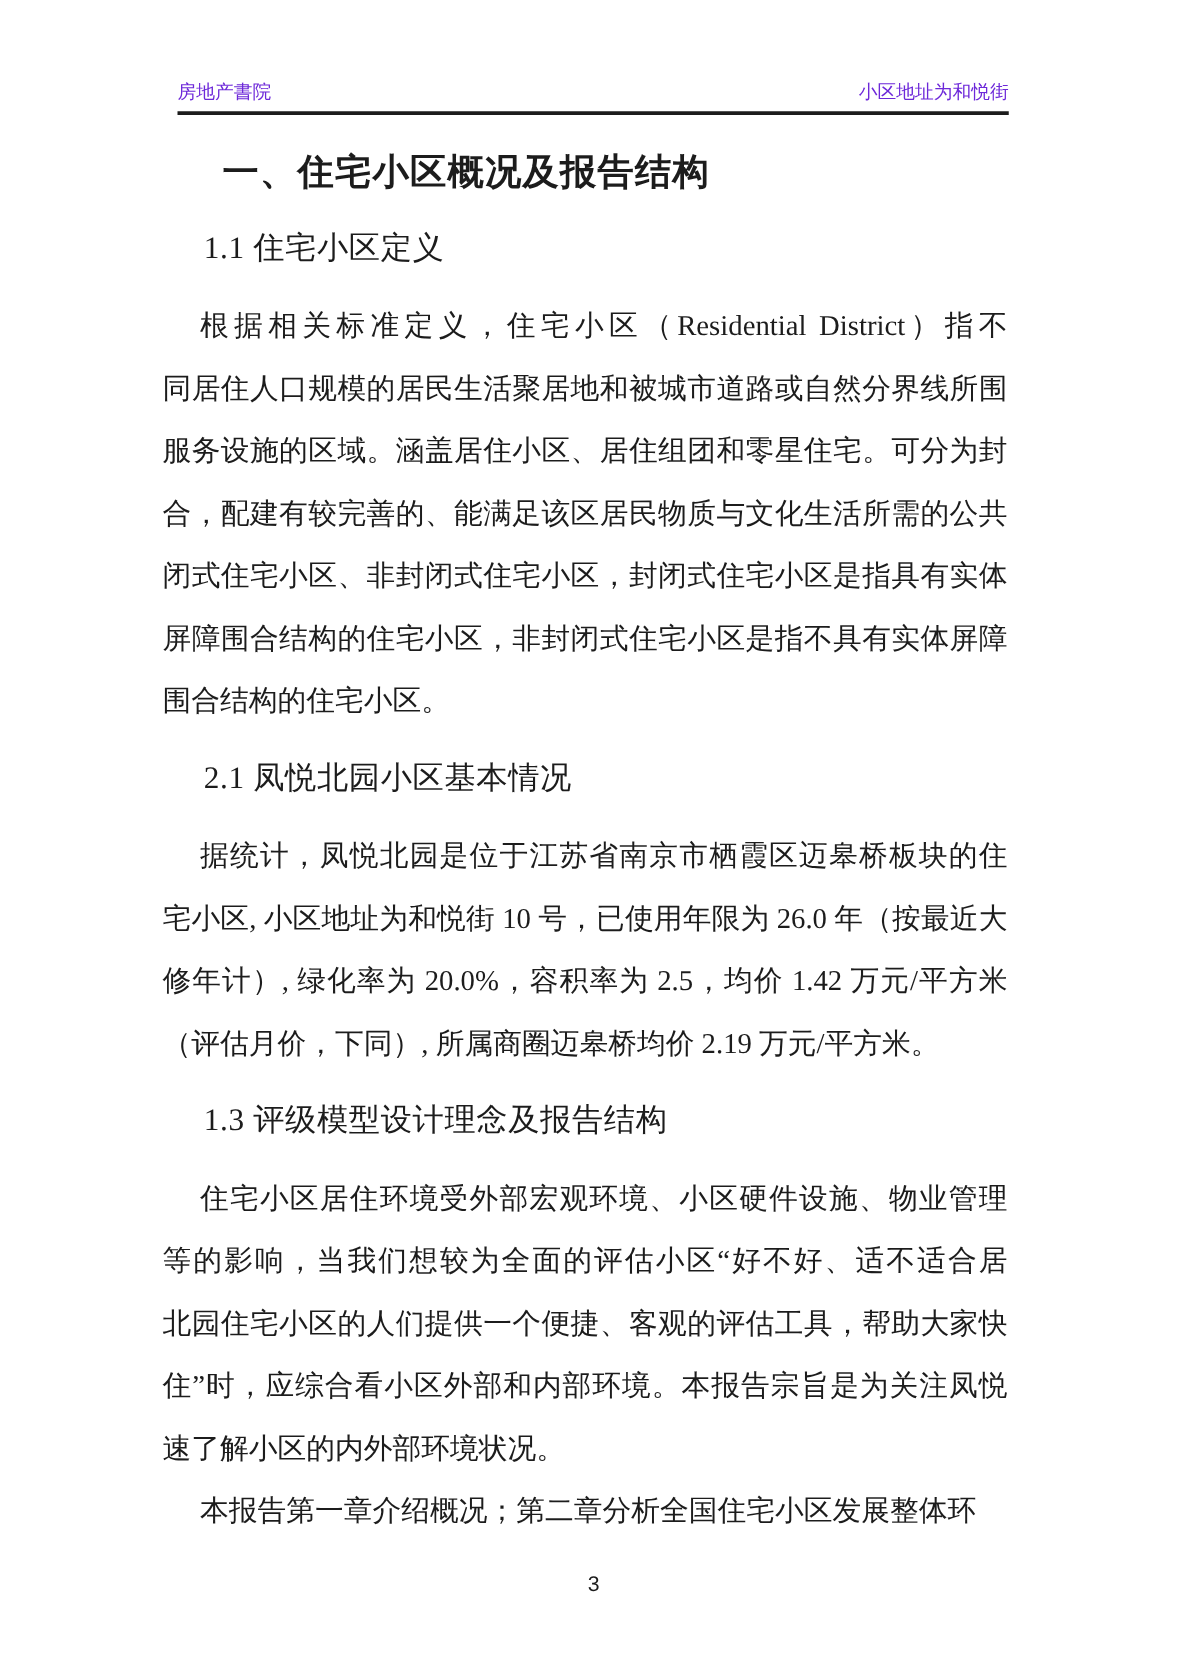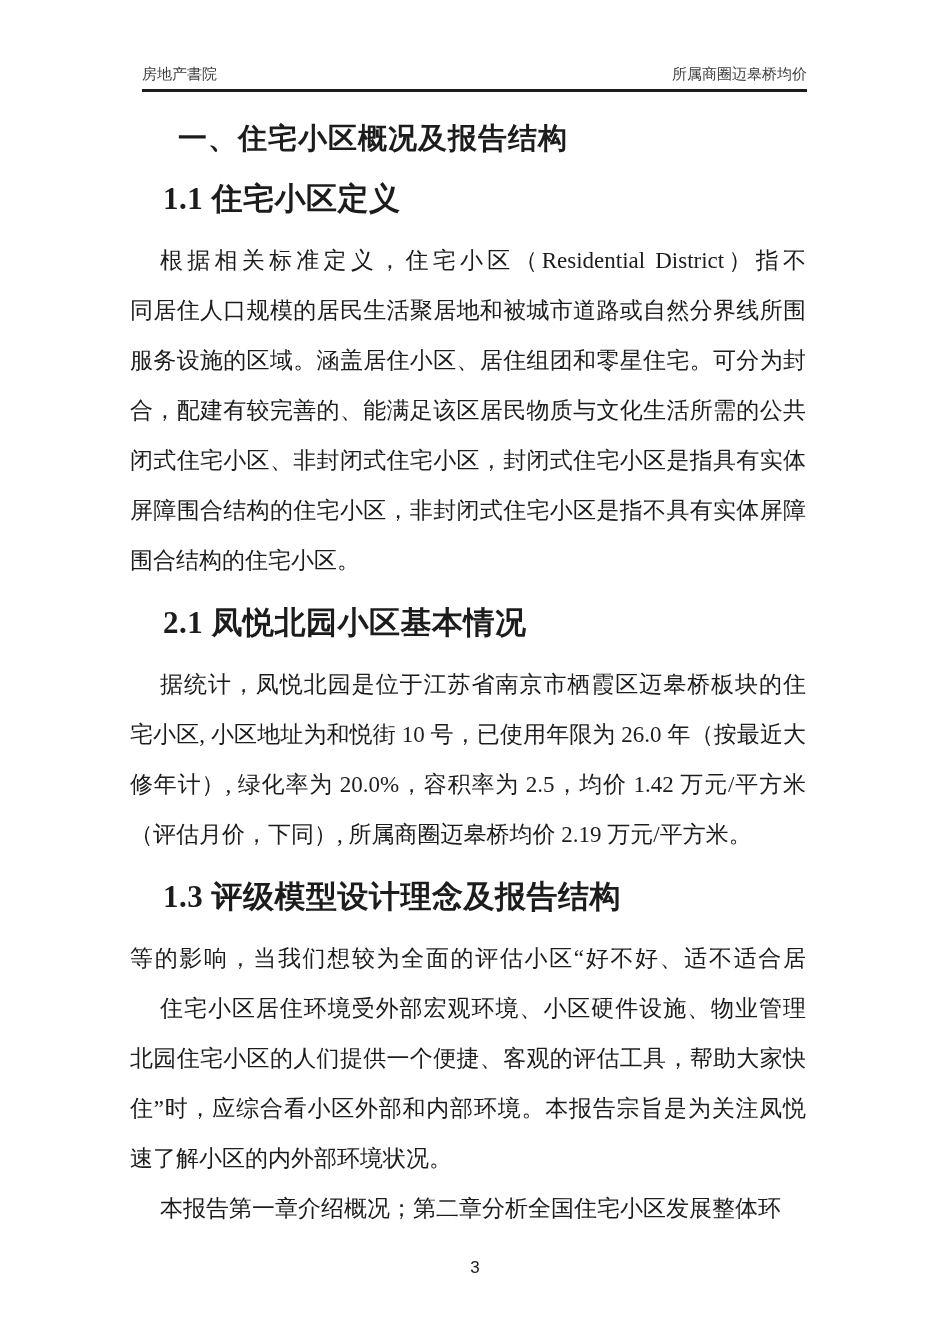--- a/index.html
+++ b/index.html
@@ -16,38 +16,38 @@
   .page-header {
     margin: 64px 143px 0 142px;
     display: flex;
     justify-content: space-between;
     align-items: flex-end;
     border-bottom: 3px solid #1c1c1c;
     padding-bottom: 5px;
     font-family: "Liberation Sans", sans-serif;
     font-size: 15px;
     line-height: 20px;
-    color: #404040;
+    color: #6d28d9;
   }
 
   
   .page-body { margin: 0 144px 0 130px; }
 
   .doc-title {
     margin: 22px 0 0 48px;
     font-size: 29px;
     font-weight: bold;
     line-height: 48px;
     letter-spacing: 1px;
   }
 
   .section-heading {
     margin: 22px 0 0 33px;
-    font-size: 31px;
-    font-weight: bold;
+    font-size: 25px;
+    font-weight: normal;
     line-height: 30px;
     letter-spacing: 0.5px;
   }
 
   .paragraph { margin: 0; }
   .section-heading + .paragraph { margin-top: 22px; }
 
   .line {
     font-size: 23px;
     line-height: 50px;
@@ -65,21 +65,21 @@
     font-size: 17px;
     line-height: 20px;
     font-family: "Liberation Sans", sans-serif;
   }
 </style>
 </head>
 <body>
 
 <div class="page-header">
   <span>房地产書院</span>
-  <span>所属商圈迈皋桥均价</span>
+  <span>小区地址为和悦街</span>
 </div>
 
 <div class="page-body">
   <div class="doc-title">一、住宅小区概况及报告结构</div>
 
 <div class="section-heading">1.1 住宅小区定义</div>
     <div class="paragraph">
       <div class="line first">根据相关标准定义，住宅小区（Residential District）指不</div>
       <div class="line">同居住人口规模的居民生活聚居地和被城市道路或自然分界线所围</div>
       <div class="line">服务设施的区域。涵盖居住小区、居住组团和零星住宅。可分为封</div>
@@ -90,22 +90,22 @@
     </div>
     <div class="section-heading">2.1 凤悦北园小区基本情况</div>
     <div class="paragraph">
       <div class="line first">据统计，凤悦北园是位于江苏省南京市栖霞区迈皋桥板块的住</div>
       <div class="line">宅小区, 小区地址为和悦街 10 号，已使用年限为 26.0 年（按最近大</div>
       <div class="line">修年计）, 绿化率为 20.0%，容积率为 2.5，均价 1.42 万元/平方米</div>
       <div class="line last">（评估月价，下同）, 所属商圈迈皋桥均价 2.19 万元/平方米。</div>
     </div>
     <div class="section-heading">1.3 评级模型设计理念及报告结构</div>
     <div class="paragraph">
+      <div class="line first">住宅小区居住环境受外部宏观环境、小区硬件设施、物业管理</div>
       <div class="line">等的影响，当我们想较为全面的评估小区“好不好、适不适合居</div>
-      <div class="line first">住宅小区居住环境受外部宏观环境、小区硬件设施、物业管理</div>
       <div class="line">北园住宅小区的人们提供一个便捷、客观的评估工具，帮助大家快</div>
       <div class="line">住”时，应综合看小区外部和内部环境。本报告宗旨是为关注凤悦</div>
       <div class="line last">速了解小区的内外部环境状况。</div>
     </div>
     <div class="paragraph">
       <div class="line first last">本报告第一章介绍概况；第二章分析全国住宅小区发展整体环</div>
     </div>
   </div>
 
 <div class="page-number">3</div>

